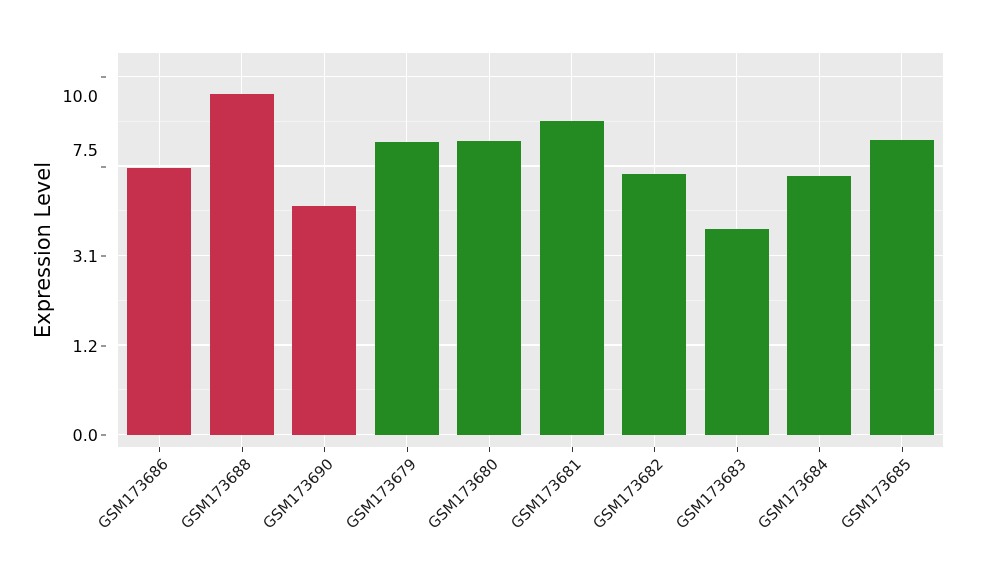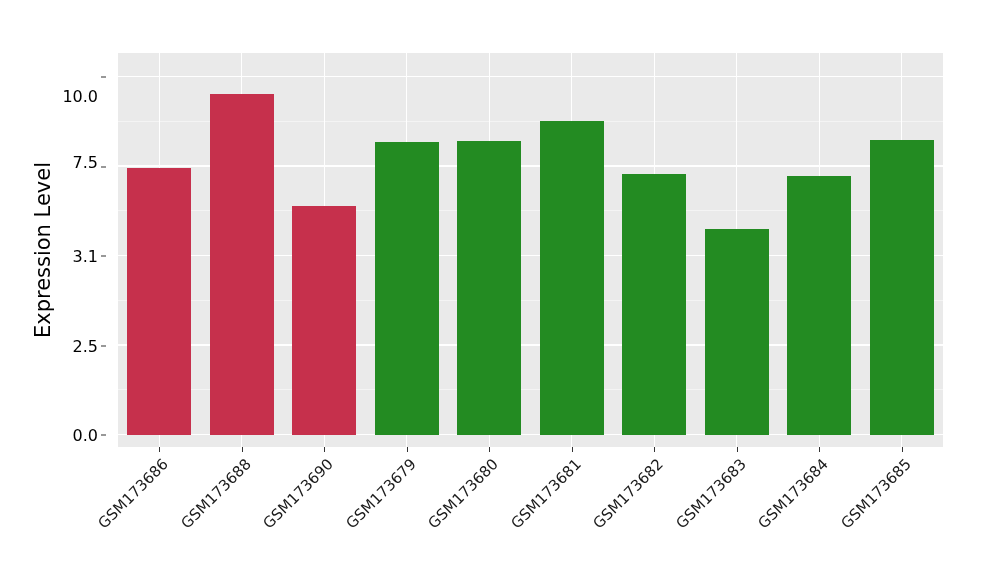--- a/index.html
+++ b/index.html
@@ -137,25 +137,25 @@
 
 <div id="chart-root">
 
   <div id="y-axis-title">
     <span>Expression Level</span>
   </div>
 
   <div id="y-axis-labels">
       <div class="y-tick-label" style="top: 435px;">0.0</div>
       <div class="y-tick-mark" style="top: 435px;"></div>
-      <div class="y-tick-label" style="top: 345.5px;">2.5</div>
+      <div class="y-tick-label" style="top: 345.5px;">1.2</div>
       <div class="y-tick-mark" style="top: 345.5px;"></div>
       <div class="y-tick-label" style="top: 256px;">3.1</div>
       <div class="y-tick-mark" style="top: 256px;"></div>
-      <div class="y-tick-label" style="top: 162px;">7.5</div>
+      <div class="y-tick-label" style="top: 150px;">7.5</div>
       <div class="y-tick-mark" style="top: 166.5px;"></div>
       <div class="y-tick-label" style="top: 86px; margin-top: 10px;">10.0</div>
       <div class="y-tick-mark" style="top: 77px;"></div>
     </div>
 
   <div id="plot-panel">
       <div class="grid-minor" style="bottom: 56.75px;"></div>
       <div class="grid-minor" style="bottom: 146.25px;"></div>
       <div class="grid-minor" style="bottom: 235.75px;"></div>
       <div class="grid-minor" style="bottom: 325.25px;"></div>

